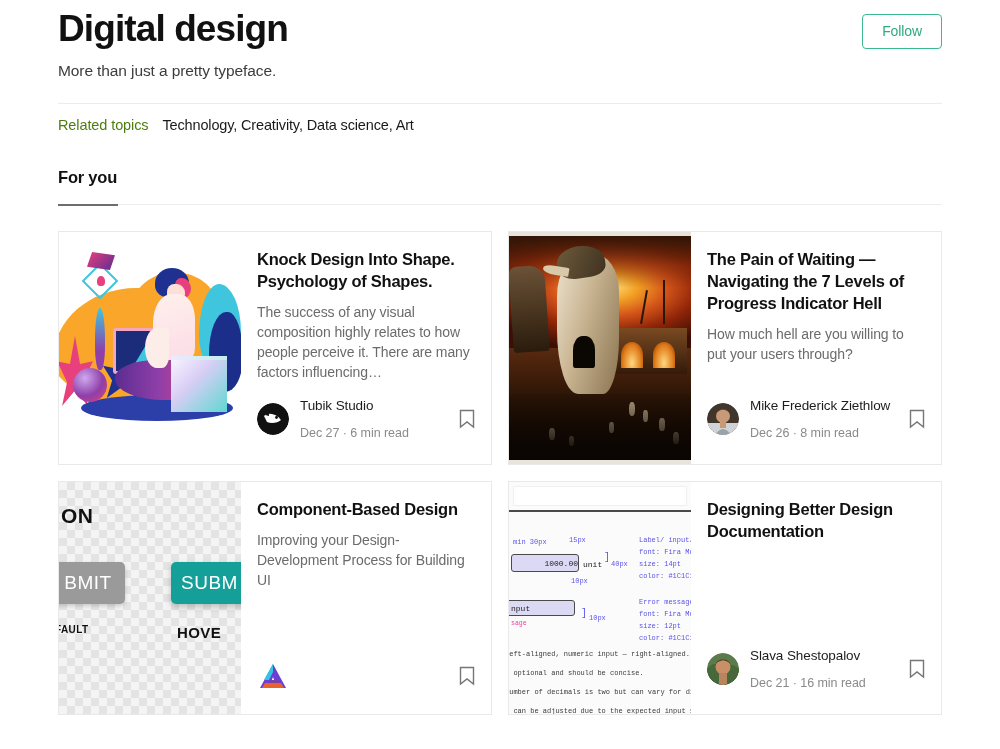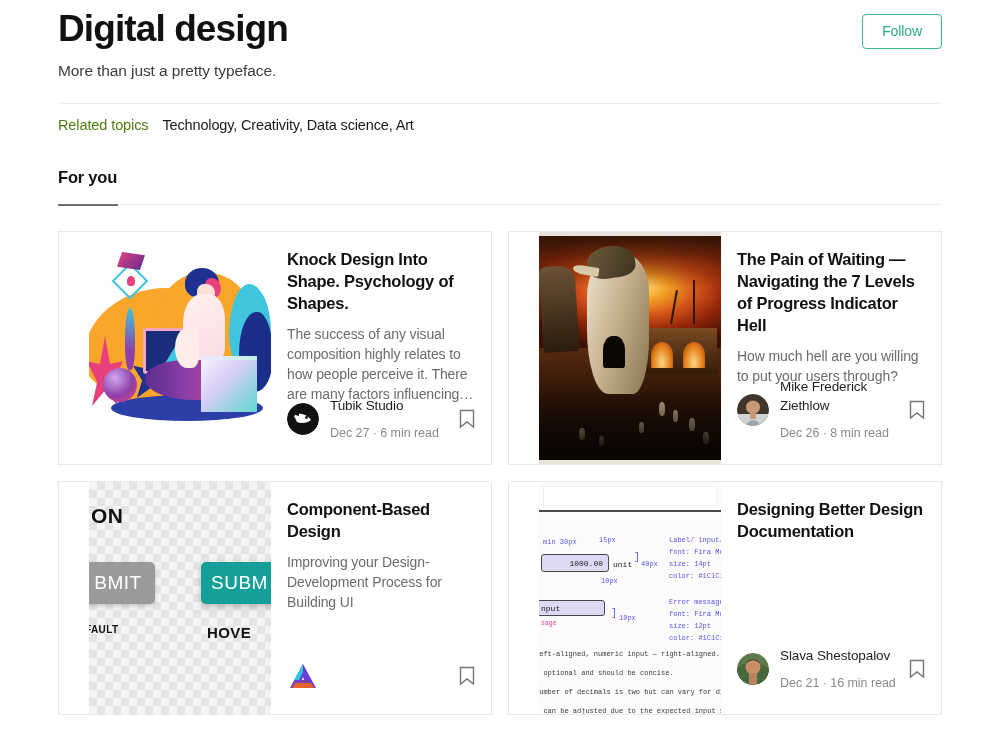--- a/index.html
+++ b/index.html
@@ -72,21 +72,21 @@
   }
   .card {
     border: 1px solid #e9e9e9;
     background: #fff;
     display: flex;
     overflow: hidden;
     position: relative;
   }
   .card-thumb {
     width: 182px; min-width: 182px; height: 100%;
-    overflow: hidden; position: relative; background: #701a75; margin-left: 30px;
+    overflow: hidden; position: relative; background: #701a75;
   }
   .card-body {
     flex: 1; padding: 17px 16px 0 16px;
     display: flex; flex-direction: column; position: relative;
   }
   .card-title {
     font-size: 16.5px; font-weight: bold; color: #111;
     line-height: 1.33; letter-spacing: -0.25px; margin: 0;
   }
   .card-desc {
@@ -331,21 +331,21 @@
     font-family: "Liberation Mono", monospace;
     overflow: hidden;
   }
   .spec .topband { position:absolute; left:4px; top:4px; right:4px; height:20px; background:#fff; border:1px solid #f0f0f0;}
   .spec .rule { position: absolute; left: 0; top: 28px; width: 100%; height: 2px; background: #4a4a4a; }
   .spec .ann { position: absolute; color: #5B53E8; font-size: 7px; white-space: nowrap; }
   .spec .ann-pink { position: absolute; color: #E8469B; font-size: 6.5px; white-space: nowrap; }
   .spec .field {
     position: absolute; background: #DCD9F5; border: 1.5px solid #4a4a4a; border-radius: 3px;
     display: flex; align-items: center; justify-content: flex-end;
-    font-size: 8px; color: #1c1c1c; padding-right: 5px;
+    font-size: 8px; color: #1c1c1c; 
   }
   .spec .field.left { justify-content: flex-start; padding-left: 5px; padding-right: 0; }
   .spec .note { position: absolute; color: #3a3a3a; font-size: 7px; white-space: nowrap; }
   .spec .bracket { position: absolute; color: #5B53E8; font-size: 10px; }
 </style>
 </head>
 <body>
 
 <div class="page">
 

